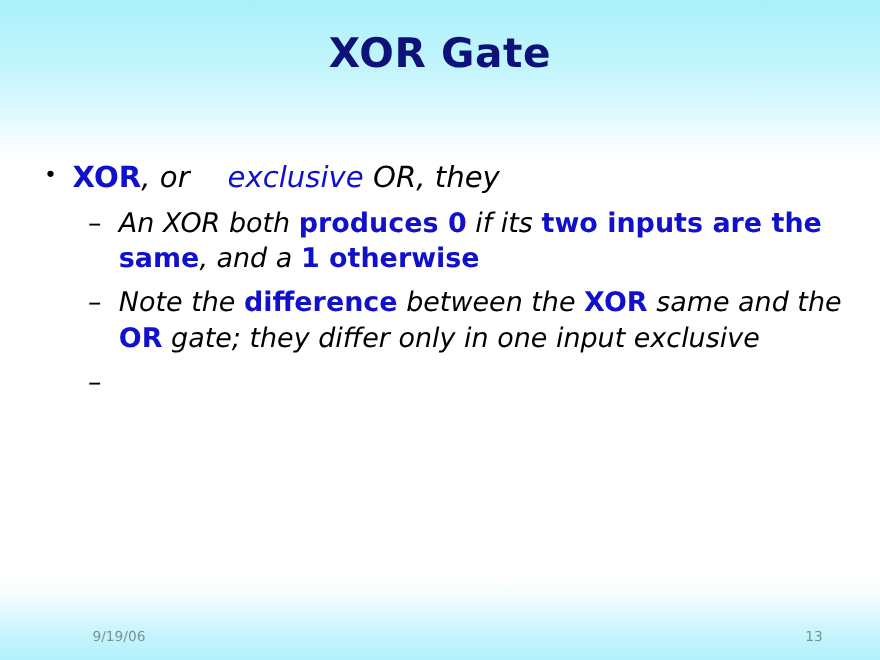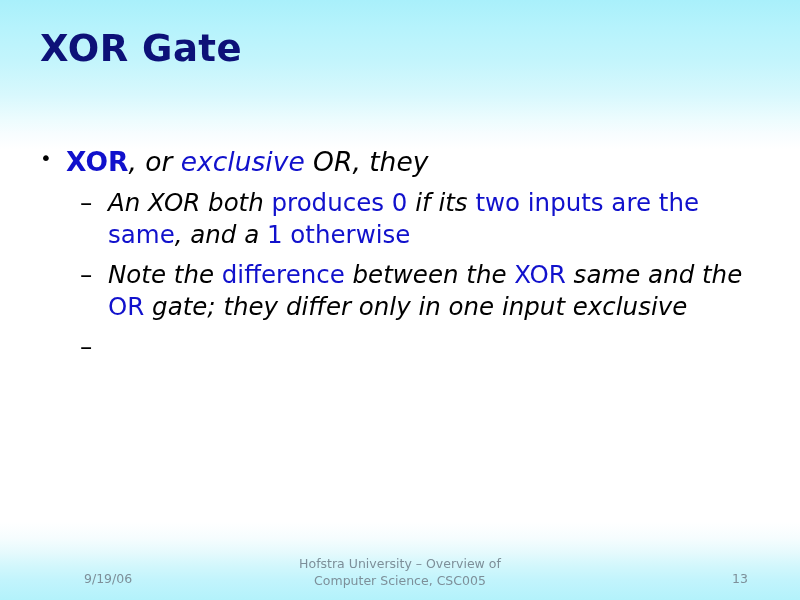--- a/index.html
+++ b/index.html
@@ -36,20 +36,21 @@
         #b3f2fb 600px);
     overflow: hidden;
   }
 
   
   #title-area {
     position: absolute;
     left: 40px;
     top: 28px;
     width: 720px;
+    text-align: center;
   }
   #slide-title {
     font-family: "DejaVu Sans", sans-serif;
     font-size: 37px;
     font-weight: bold;
     color: #0d1178;
     letter-spacing: 0.5px;
     line-height: 1.15;
     margin: 0;
     white-space: nowrap;
@@ -91,23 +92,23 @@
   .bullet-l2 > .marker {
     position: absolute;
     left: 44px;
     top: 0px;
     font-size: 24.5px;
     line-height: 1.28;
     color: #000000;
   }
   .bullet-l2:first-of-type { margin-top: 3px; }
 
-  .blue   { color: #1111cc; }
+  .blue   { color: #1111cc; font-weight: bold; }
   .bold-blue { color: #1111cc; font-weight: bold; }
-  .ital-blue { color: #1111cc; font-style: italic; }
+  .ital-blue { color: #1111cc; font-style: italic; margin-left: 26px; }
   .black  { color: #000000; font-style: italic; }
 
   
   #footer {
     position: absolute;
     left: 0;
     top: 552px;
     width: 800px;
     height: 48px;
     color: #7d8f99;
@@ -167,20 +168,16 @@
       </span>
     </div>
 
     <div class="bullet-l2">
       <span class="marker">–</span>
     </div>
   </div>
 
   <div id="footer">
     <div id="footer-date">9/19/06</div>
-    <div id="footer-center">
-      <span class="fc-line">Hofstra University – Overview of</span>
-      <span class="fc-line">Computer Science, CSC005</span>
-    </div>
     <div id="footer-page">13</div>
   </div>
 
 </div>
 
 </body></html>

